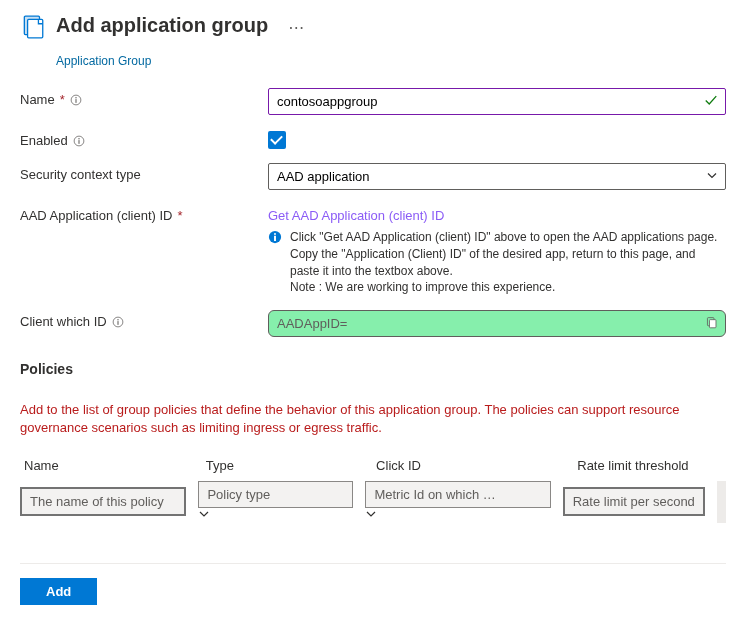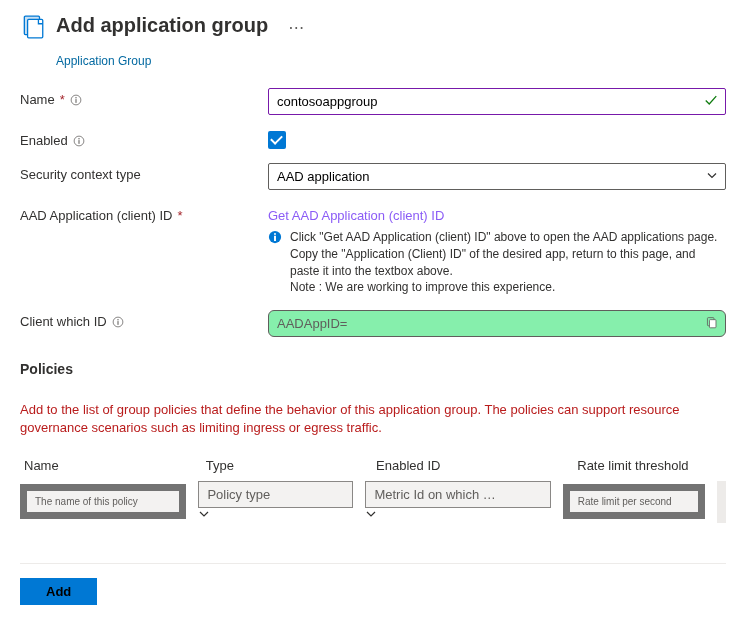--- a/index.html
+++ b/index.html
@@ -101,24 +101,24 @@
     .policies-headers { display: flex; gap: 12px; margin-bottom: 8px; padding: 0 4px; }
     .policies-headers > div { font-size: 13px; font-weight: 400; }
     .policies-row { display: flex; gap: 12px; align-items: center; }
     .col-name { width: 176px; }
     .col-type { width: 164px; }
     .col-metric { width: 196px; }
     .col-rate { width: 150px; }
 
     .grid-input {
       width: 100%;
-      border: 7px solid #737373;
+      border: 2px solid #737373;
       background: #f3f2f1;
       padding: 5px 8px;
-      font-size: 10px;
+      font-size: 13px;
       font-family: inherit;
     }
     .grid-input::placeholder { color: #605e5c; }
     .grid-select-wrap { position: relative; width: 100%; }
     .grid-select {
       width: 100%;
       border: 1px solid #8a8886;
       background: #f3f2f1;
       padding: 5px 24px 5px 8px;
       font-size: 13px;
@@ -127,21 +127,21 @@
       text-align: left;
       color: #605e5c;
       overflow: hidden; text-overflow: ellipsis; white-space: nowrap;
     }
     .grid-select-wrap .chev { right: 6px; }
     .grid-end { width: 10px; background: #edebe9; align-self: stretch; }
 
     .footer-divider { border-top: 1px solid #edebe9; margin-top: 40px; }
     .add-btn {
       margin-top: 14px;
-      background: #0078d4; color: #000000;
+      background: #0078d4; color: #ffffff;
       border: none; padding: 6px 26px; font-size: 13px; font-weight: 600;
       cursor: pointer; font-family: inherit;
     }
   </style>
 </head>
 <body>
 
 
 
 
@@ -271,21 +271,21 @@
   </div>
 </div>
 
 
 <div class="section-title">Policies</div>
 <div class="section-desc">Add to the list of group policies that define the behavior of this application group. The policies can support resource governance scenarios such as limiting ingress or egress traffic.</div>
 
 <div class="policies-headers">
   <div class="col-name">Name</div>
   <div class="col-type">Type</div>
-  <div class="col-metric">Enabled ID</div>
+  <div class="col-metric">Click ID</div>
   <div class="col-rate">Rate limit threshold</div>
 </div>
 
 <div class="policies-row">
   <div class="col-name">
     <input class="grid-input" type="text" placeholder="The name of this policy" style="">
   </div>
   <div class="col-type">
     <div class="grid-select-wrap">
       <button class="grid-select">Policy type</button>

